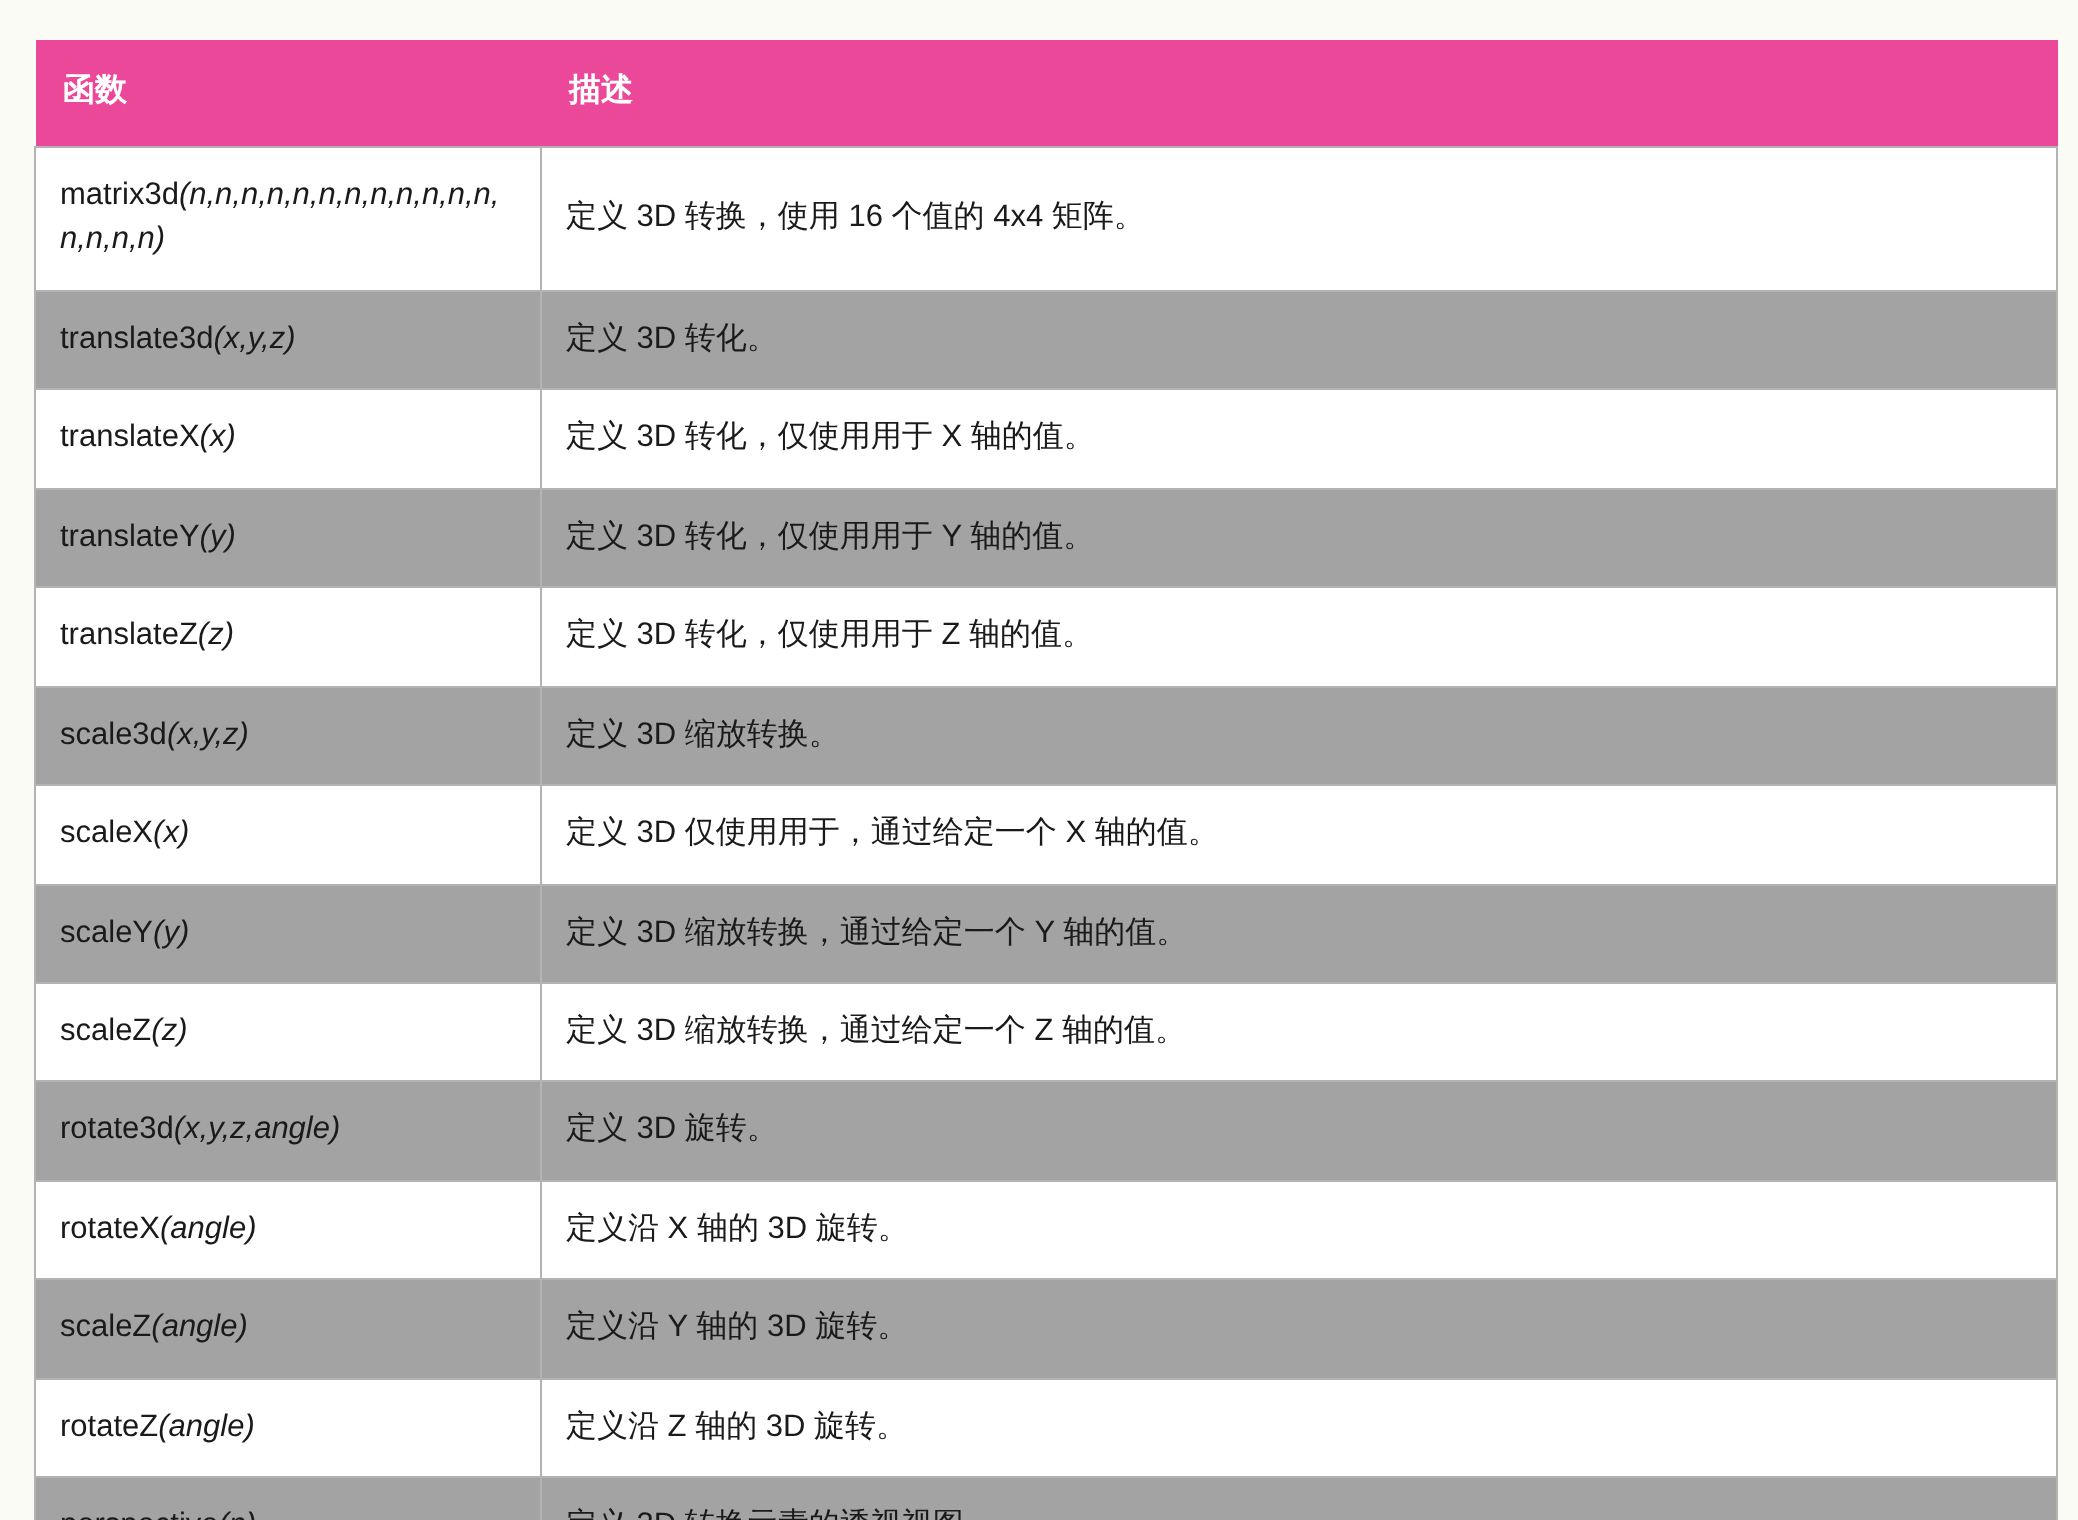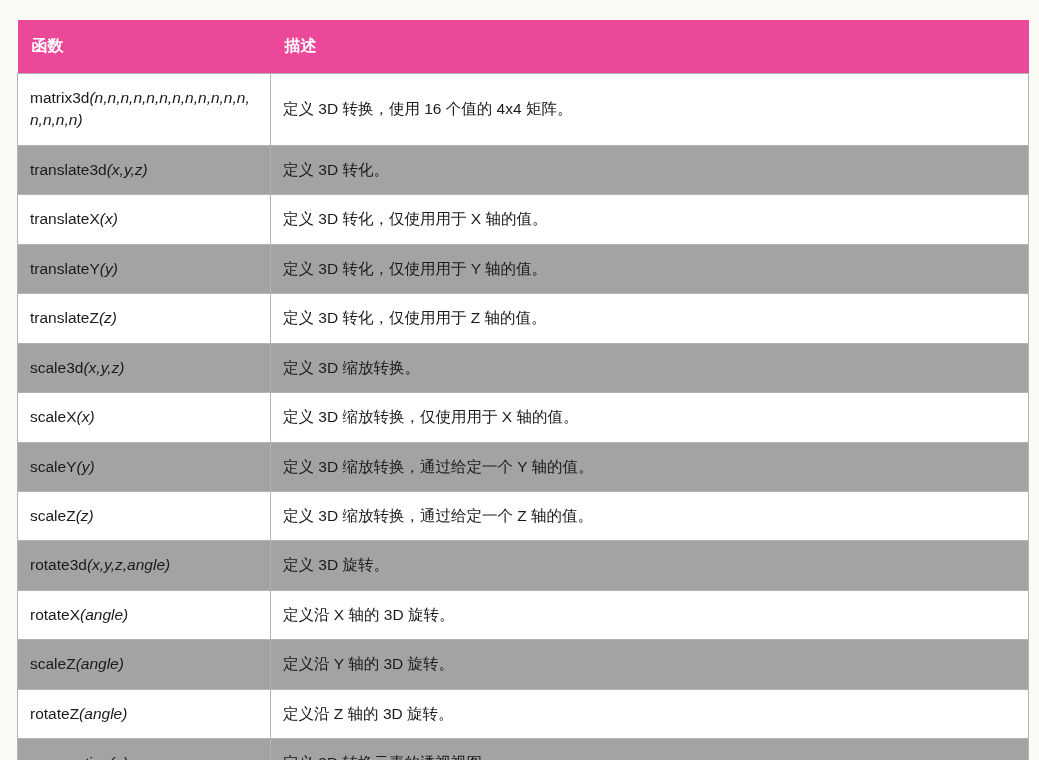--- a/index.html
+++ b/index.html
@@ -108,21 +108,21 @@
         <tr>
           <td class="fn-cell"><span class="fn-name">translateZ</span><span class="fn-arg">(z)</span></td>
           <td class="desc-cell">定义 3D 转化，仅使用用于 Z 轴的值。</td>
         </tr>
         <tr class="alt">
           <td class="fn-cell"><span class="fn-name">scale3d</span><span class="fn-arg">(x,y,z)</span></td>
           <td class="desc-cell">定义 3D 缩放转换。</td>
         </tr>
         <tr>
           <td class="fn-cell"><span class="fn-name">scaleX</span><span class="fn-arg">(x)</span></td>
-          <td class="desc-cell">定义 3D 缩放转换，仅使用用于 X 轴的值。</td>
+          <td class="desc-cell">定义 3D 仅使用用于，通过给定一个 X 轴的值。</td>
         </tr>
         <tr class="alt">
           <td class="fn-cell"><span class="fn-name">scaleY</span><span class="fn-arg">(y)</span></td>
           <td class="desc-cell">定义 3D 缩放转换，通过给定一个 Y 轴的值。</td>
         </tr>
         <tr>
           <td class="fn-cell"><span class="fn-name">scaleZ</span><span class="fn-arg">(z)</span></td>
           <td class="desc-cell">定义 3D 缩放转换，通过给定一个 Z 轴的值。</td>
         </tr>
         <tr class="alt">

